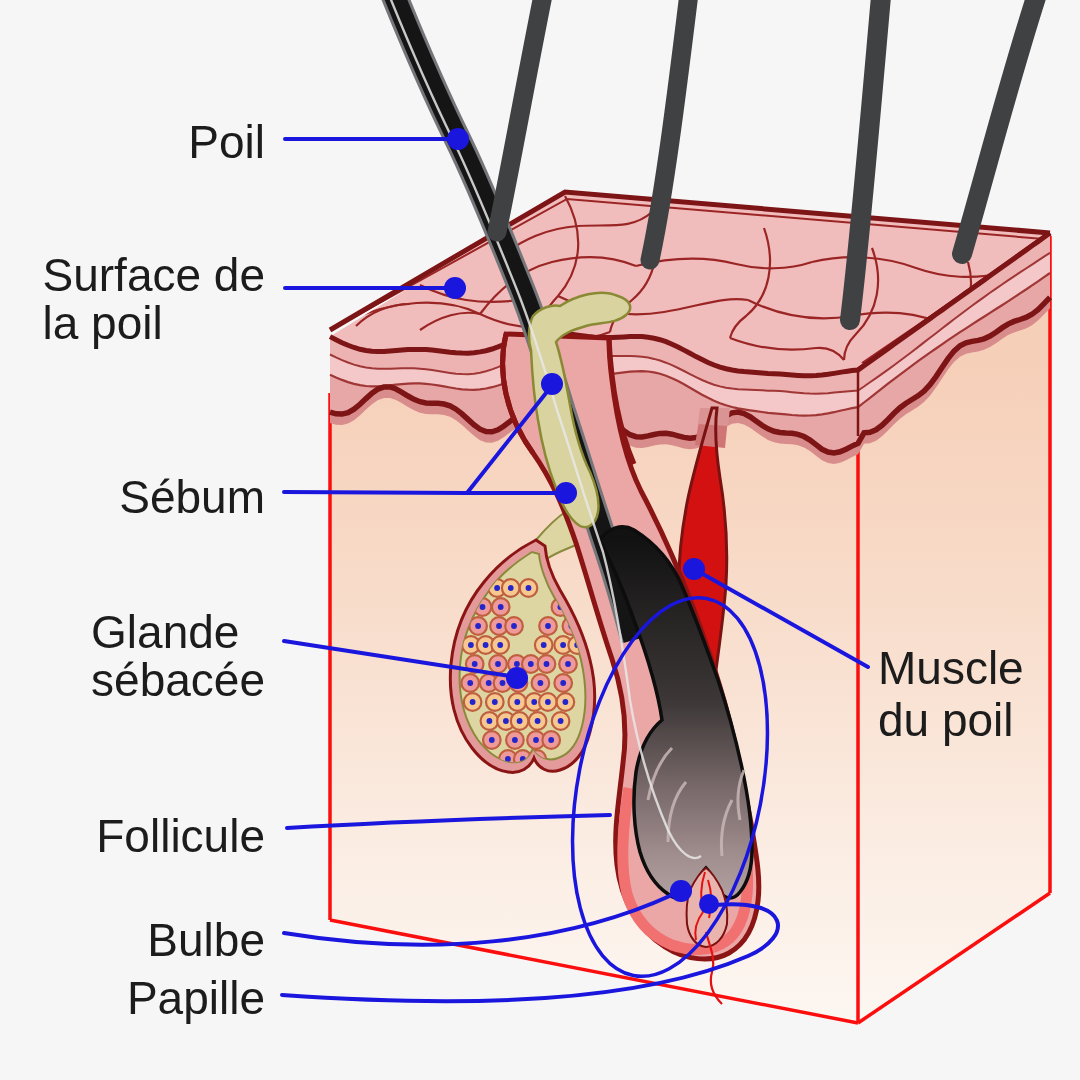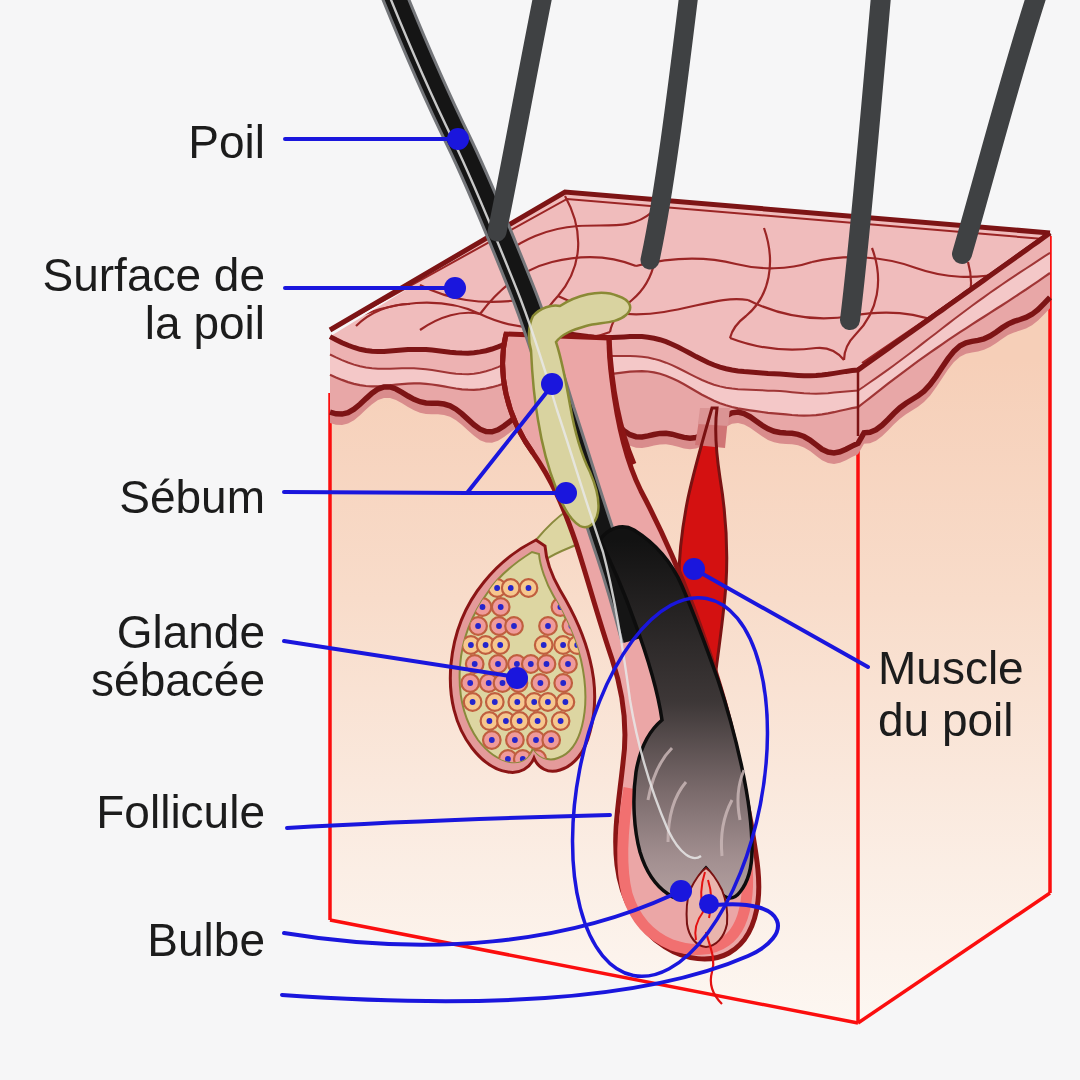--- a/index.html
+++ b/index.html
@@ -1,21 +1,21 @@
 <!DOCTYPE html>
 <html><head>
 <meta charset="utf-8">
 <style>
   html,body{margin:0;padding:0;background:#e8e8e8;}
   body{overflow:hidden;}
   #stage{position:relative;width:1080px;height:1080px;overflow:hidden;background:var(--bg,#f6f6f7);
          font-family:"Liberation Sans",sans-serif;}
   #art{position:absolute;left:0;top:0;}
   .lbl{position:absolute;font-size:46px;line-height:48px;color:var(--label,#1c1c1c);white-space:nowrap;}
-  .lbl.right{text-align:right;}
+  .lbl.right{}
   .lbl.muscle{line-height:52px;}
 </style>
 </head>
 <body>
 
 <div id="stage" style="--bg: #f6f6f7; --label: #1c1c1c; --blue: #1a16dd; --cube-red: #fb0e0e; --top-face: #f0bcbc; --cell-line: #9b2525; --edge-dark: #7d1415; --band1: #edb2b2; --band2: #f4c8c8; --band3: #e8a7a7; --fringe: #d98c8c; --band-line: #a03636; --muscle-red: #d41111; --muscle-outline: #7a1212; --muscle-neck: #d07575; --muscle-neck-top: #db9494; --follicle-wall: #8b1515; --follicle-fill: #eba6a6; --follicle-inner: #f17070; --hair-black: #151515; --hair-edge: #74767a; --hair-bg: #3f4143; --hair-highlight: #e8e8e8; --sebum-fill: #d9d3a0; --sebum-outline: #8a8a35; --gland-wall: #e49a9a; --gland-inner: #ddd6a2; --gland-inner-line: #8a8a3c; --cell-orange: #f6c78e; --cell-pink: #ef9a9a; --cell-ring: #c05f3f; --cell-dot: #2525cc; --papilla: #e9b4ad; --capillary: #e31111;">
 
 <svg id="art" width="1080" height="1080" viewBox="0 0 1080 1080">
   <defs>
     <linearGradient id="dermisGrad" x1="0" y1="360" x2="0" y2="1040" gradientUnits="userSpaceOnUse">
@@ -390,19 +390,20 @@
   <div class="lbl right" style="top:118px; right:815px;">Poil</div>
   <div class="lbl right" style="top:251px; right:815px;">
     <div>Surface de</div>
     <div>la poil</div>
   </div>
   <div class="lbl right" style="top:473px; right:815px;">Sébum</div>
   <div class="lbl right" style="top:600px; right:815px;margin-top:8px;">
     <div>Glande</div>
     <div>sébacée</div>
   </div>
-  <div class="lbl right" style="top:788px; right:815px;">Follicule</div>
+  <div class="lbl right" style="top:812px; right:815px;">Follicule</div>
   <div class="lbl right" style="top:916px; right:815px;">Bulbe</div>
+  <div class="lbl right" style="top:974px; right:815px;">Papille</div>
   <div class="lbl muscle" style="top:601px; left:878px;margin-top:41px;">
     <div>Muscle</div>
     <div>du poil</div>
   </div>
 </div>
 
 </body></html>

